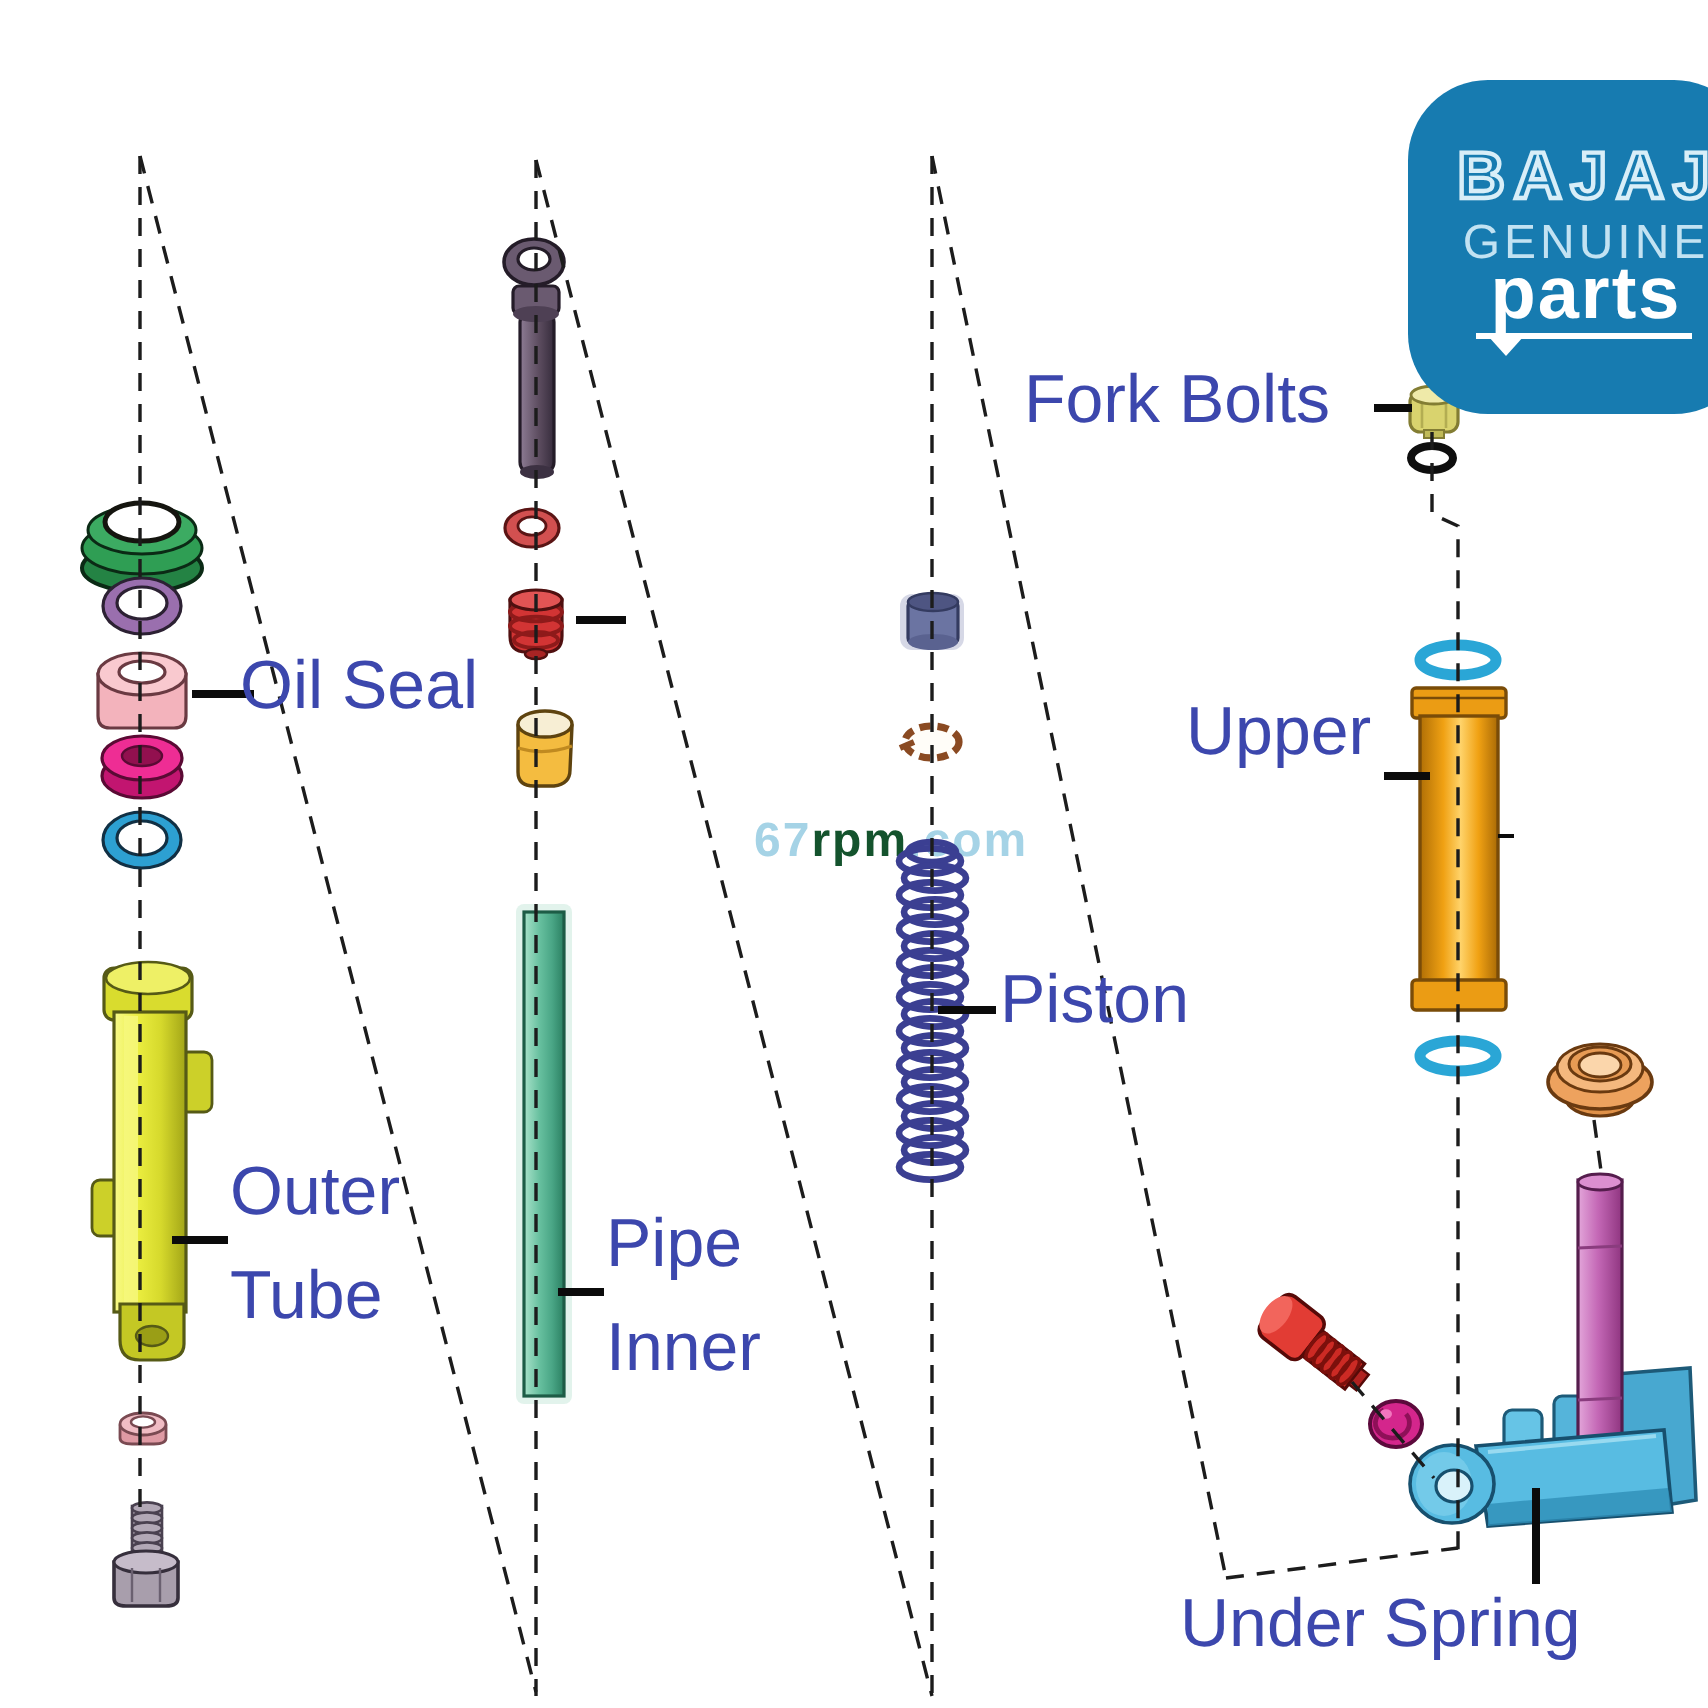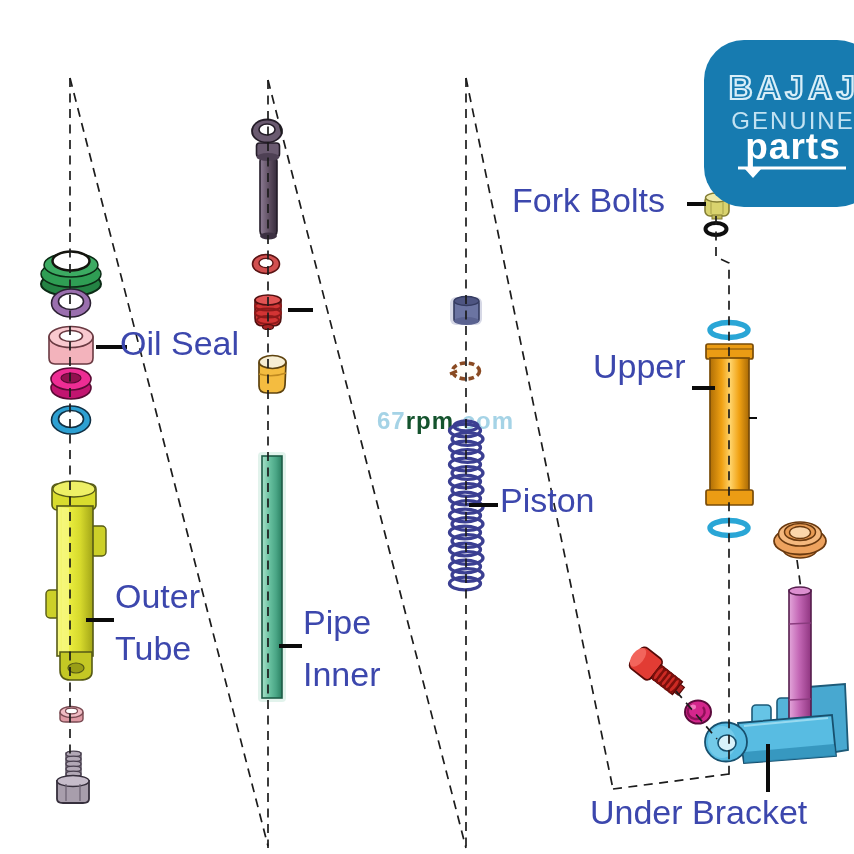--- a/index.html
+++ b/index.html
@@ -281,21 +281,21 @@
   </div>
   <div class="lbl" style="left:303px;top:596px;">
     <div>Pipe</div>
     <div>Inner</div>
   </div>
   <div class="lbl" style="left:500px;top:474px;">Piston</div>
   <div class="lbl" style="left:512px;top:174px;">Fork Bolts</div>
   <div class="lbl" style="left:593px;top:340px;text-align:right;">
     <div>Upper</div>
   </div>
-  <div class="lbl" style="left:590px;top:786px;">Under Bracket</div>
+  <div class="lbl" style="left:590px;top:786px;">Under Spring</div>
 
   <div class="logo-wrap">
     <svg width="190" height="185" viewBox="0 0 190 185">
       <rect x="8" y="8" width="173" height="167" rx="40" fill="#177bb0"></rect>
       <text x="98" y="67" text-anchor="middle" font-family="Liberation Sans, sans-serif" font-size="33" font-weight="bold" letter-spacing="4.5" fill="none" stroke="#d8eef8" stroke-width="2.2">BAJAJ</text>
       <text x="97" y="97" text-anchor="middle" font-family="Liberation Sans, sans-serif" font-size="24" letter-spacing="2" fill="#c2e2f2">GENUINE</text>
       <text x="97" y="127" text-anchor="middle" font-family="Liberation Sans, sans-serif" font-size="37" font-weight="bold" letter-spacing="1" fill="#ffffff">parts</text>
       <path d="M42,136 L150,136" stroke="#ffffff" stroke-width="3"></path>
       <path d="M48,136 L66,136 L57,146 Z" fill="#ffffff"></path>
     </svg>

